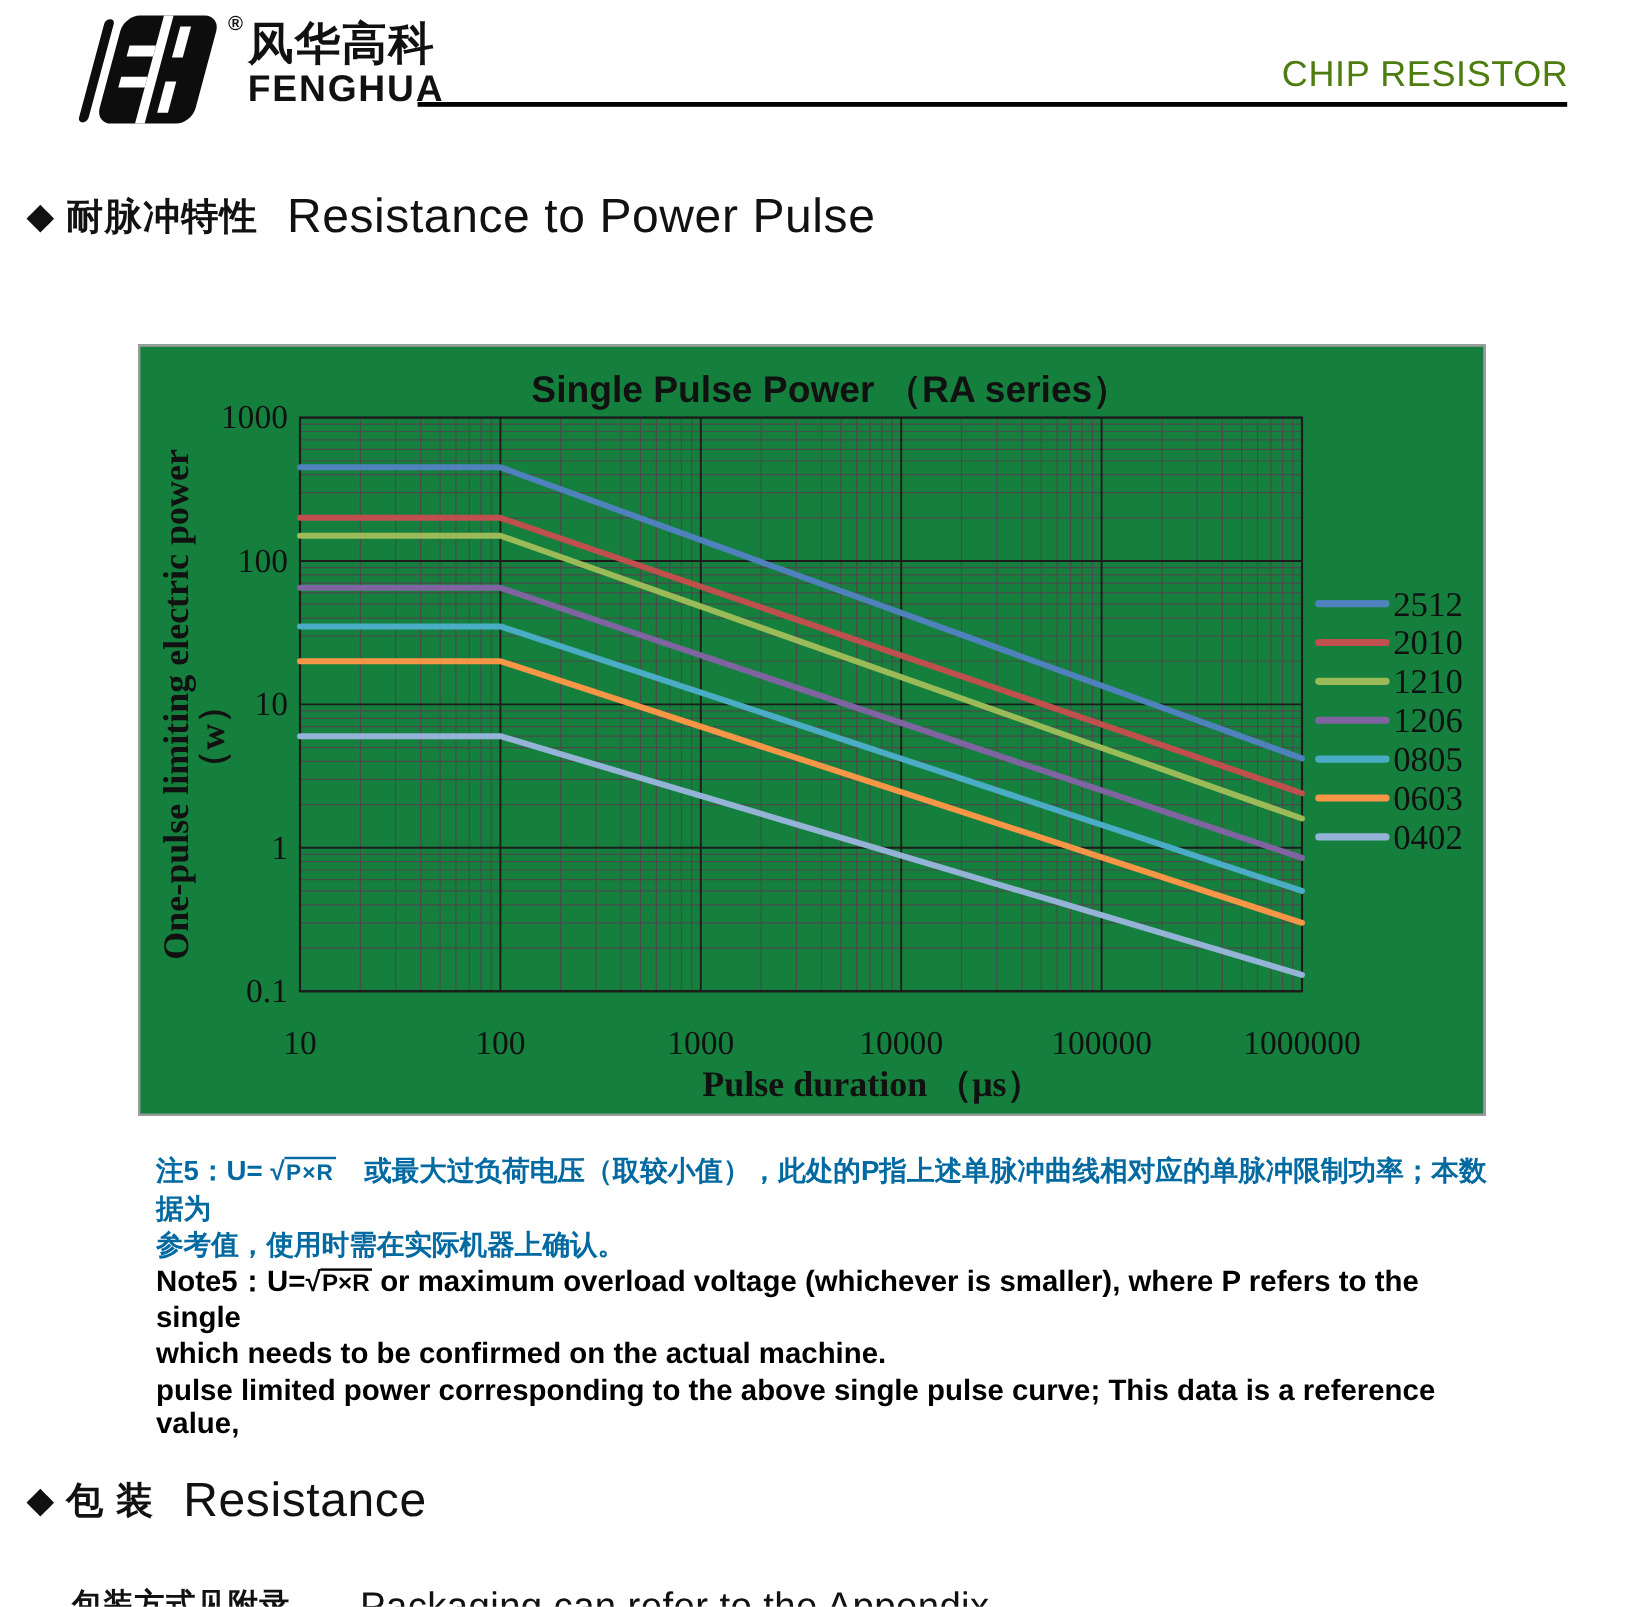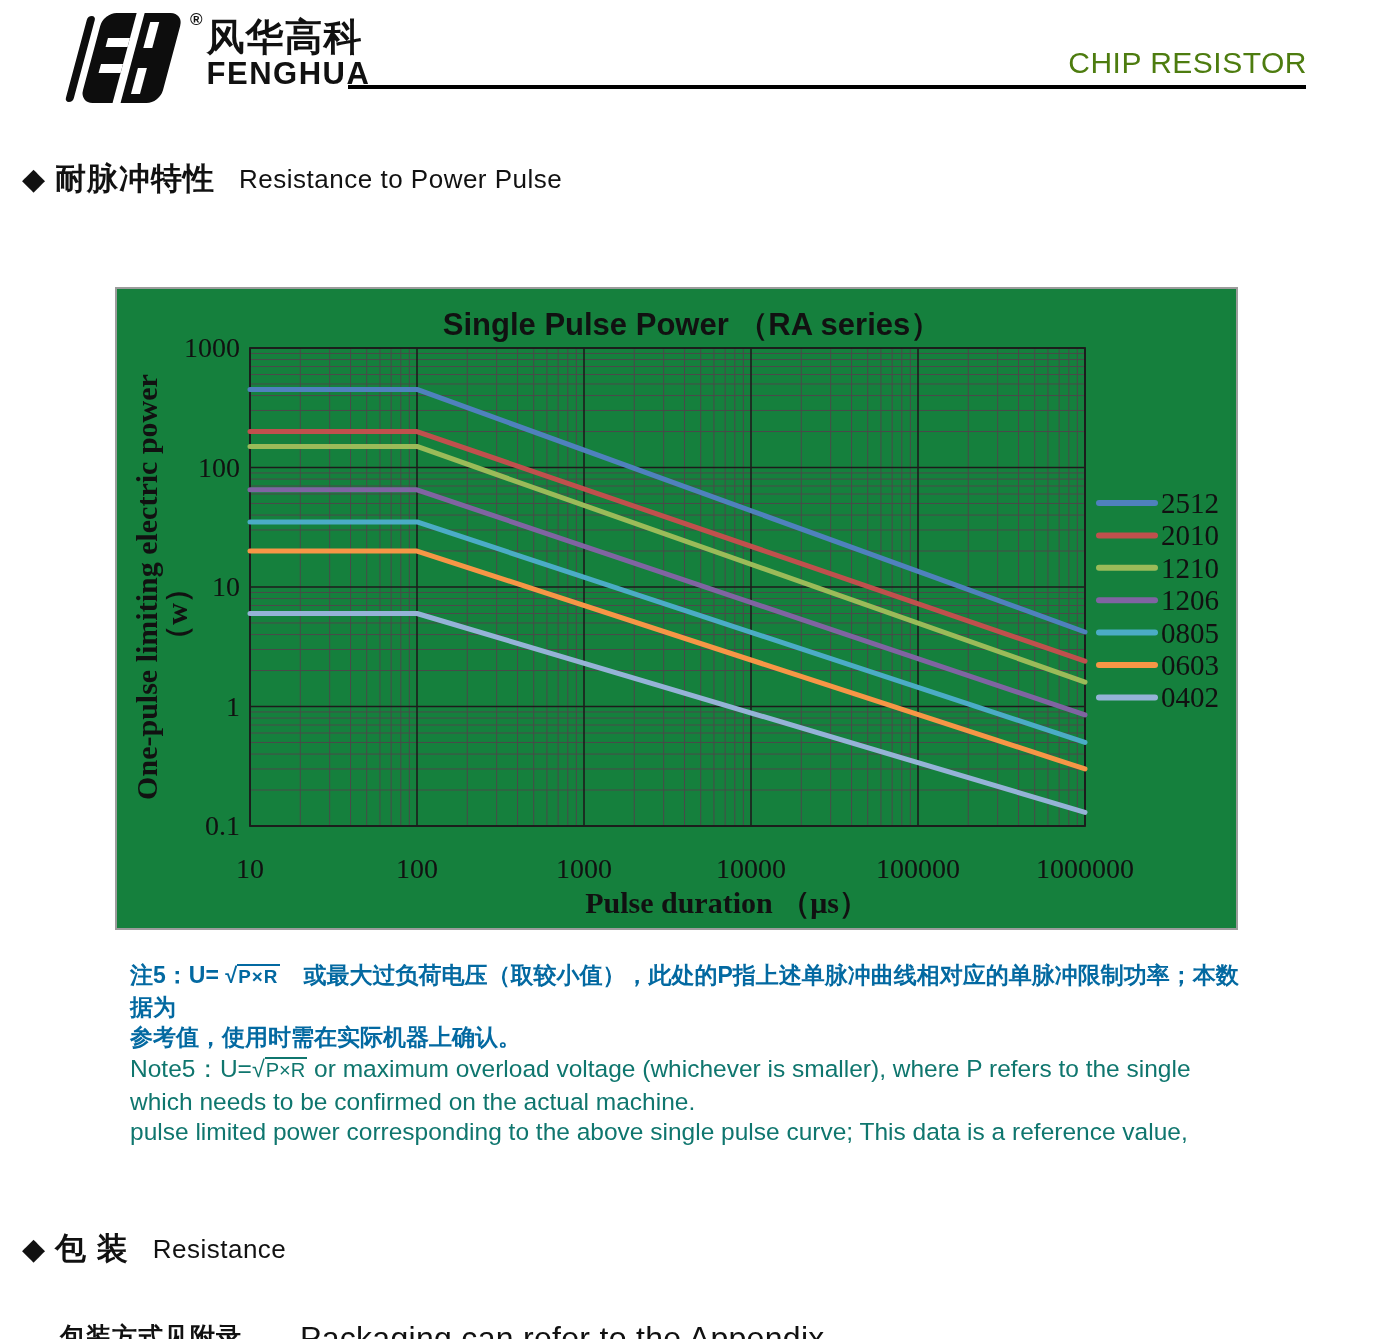--- a/index.html
+++ b/index.html
@@ -17,29 +17,29 @@
   .brand-en{font-size:31px;font-weight:bold;letter-spacing:1.5px;margin-top:2px;text-align:center;}
   .doc-title{top:46px;right:66px;font-size:30px;letter-spacing:0.5px;color:#4d7c0f;}
   .header-rule{left:348px;top:85px;width:958px;height:4px;background:#000;}
 
   
   .sec-head{display:flex;align-items:center;}
   .sec1{left:22px;top:158px;}
   .sec2{left:22px;top:1228px;}
   .diamond{font-size:30px;line-height:1;margin-right:10px;}
   .sec-cn{font-size:31px;font-weight:bold;letter-spacing:1px;}
-  .sec-en{font-size:26px;margin-left:24px;letter-spacing:0.5px;}
+  .sec-en{font-size:40px;margin-left:24px;letter-spacing:0.5px;}
 
   
   .chart-box{left:115px;top:287px;width:1119px;height:639px;background:#15803d;border:2px solid #9c9c9c;}
 
   
   .notes{left:130px;top:960px;width:1120px;}
   .note-zh{font-size:23px;line-height:30px;font-weight:bold;color:#0369a1;}
-  .note-en{font-size:24.5px;line-height:27.5px;color:#0f766e;margin-top:3px;font-family:"Liberation Sans",sans-serif;}
+  .note-en{font-size:24.5px;line-height:27.5px;color:#000000;margin-top:3px;font-family:"Liberation Sans",sans-serif;font-weight:bold;}
   .sqrt-sign{font-size:0.95em;}
   .radicand{border-top:2px solid currentColor;font-size:0.82em;padding:0 2px 0 1px;}
   .note-zh .radicand{letter-spacing:1px;}
 
   
   .pack-line{left:60px;top:1320px;display:flex;align-items:flex-start;}
   .pack-cn{font-size:25px;font-weight:bold;letter-spacing:1px;}
   .pack-en{font-size:32px;margin-left:58px;letter-spacing:0.3px;}
 
   .reg-mark{font-size:17px;font-weight:bold;position:relative;top:2px;margin-left:2px;}

